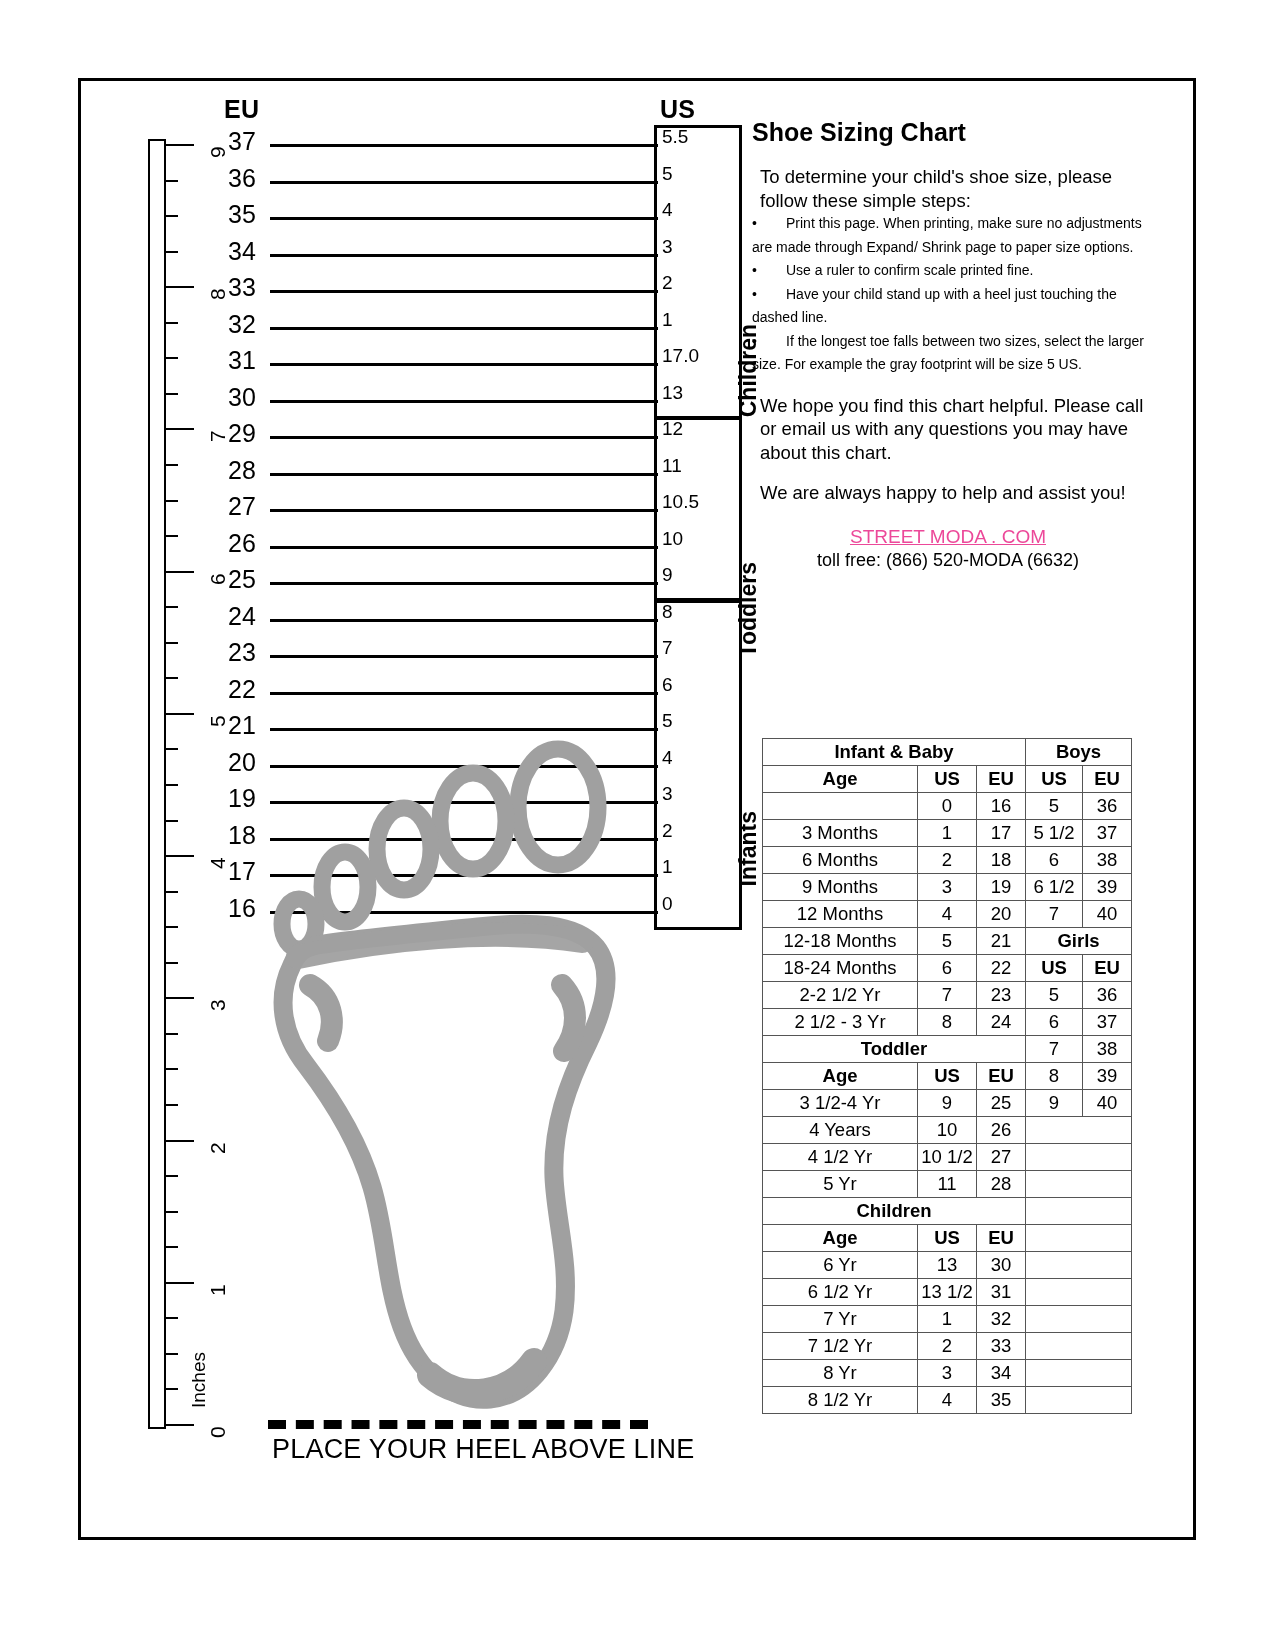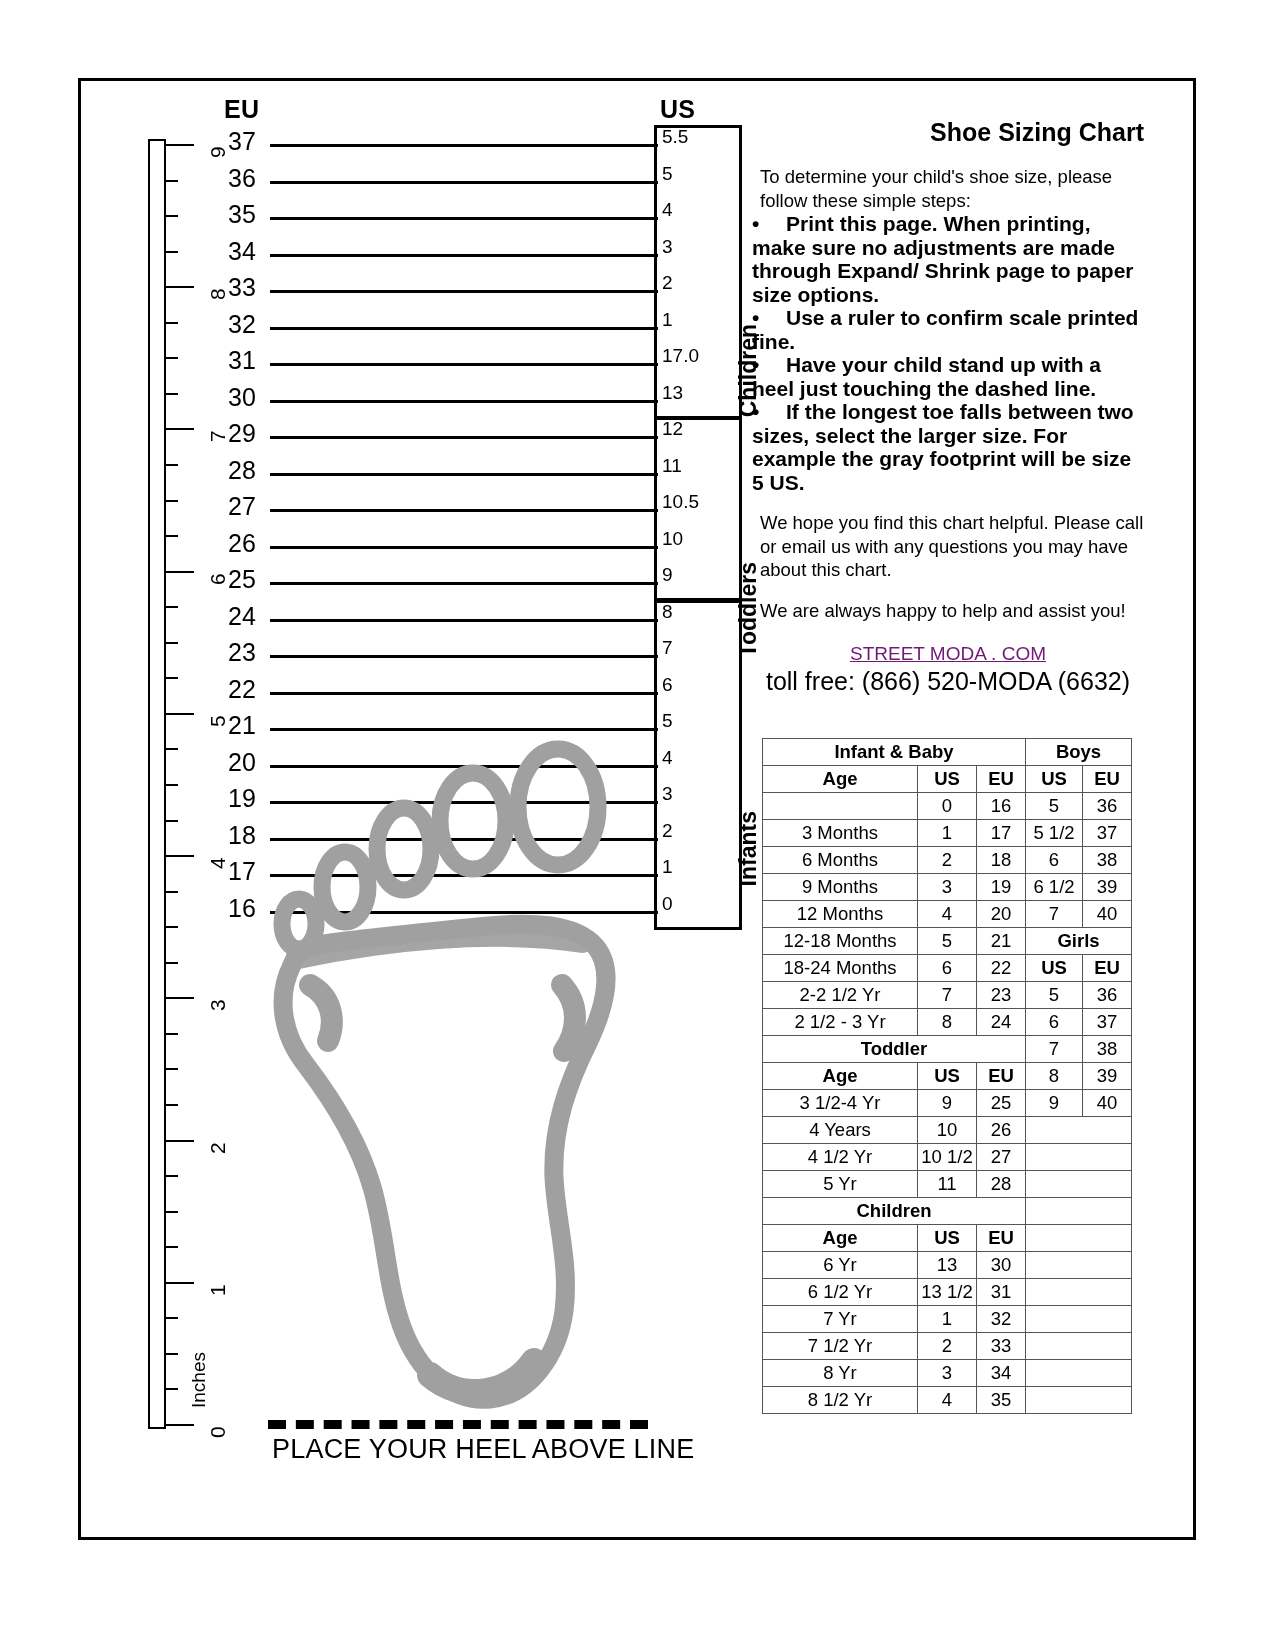--- a/index.html
+++ b/index.html
@@ -148,51 +148,50 @@
   }
 
   
   #right-panel {
     position: absolute;
     left: 752px;
     top: 118px;
     width: 392px;
   }
   #chart-title {
-    text-align: right;
+    text-align: left;
     font-weight: bold;
     font-size: 25px;
     margin: 0 0 18px 0;
   }
   .para {
     font-size: 18.5px;
     line-height: 23.5px;
     margin: 0 0 0 8px;
   }
   .bullet-line {
-    font-size: 21px;
+    font-size: 14px;
     line-height: 23.5px;
     margin: 0;
-    font-weight: bold;
   }
   .bullet-line .dot {
     display: inline-block;
     width: 34px;
   }
   .gap { height: 17px; }
   #weblink {
     text-align: center;
     font-size: 19px;
-    color: #701a75;
+    color: #ec4899;
     text-decoration: underline;
     margin-top: 4px;
   }
   #phone {
     text-align: center;
-    font-size: 25px;
+    font-size: 18px;
     margin-top: 2px;
   }
 
   
   #tables-wrap {
     position: absolute;
     left: 762px;
     top: 738px;
     width: 372px;
   }

